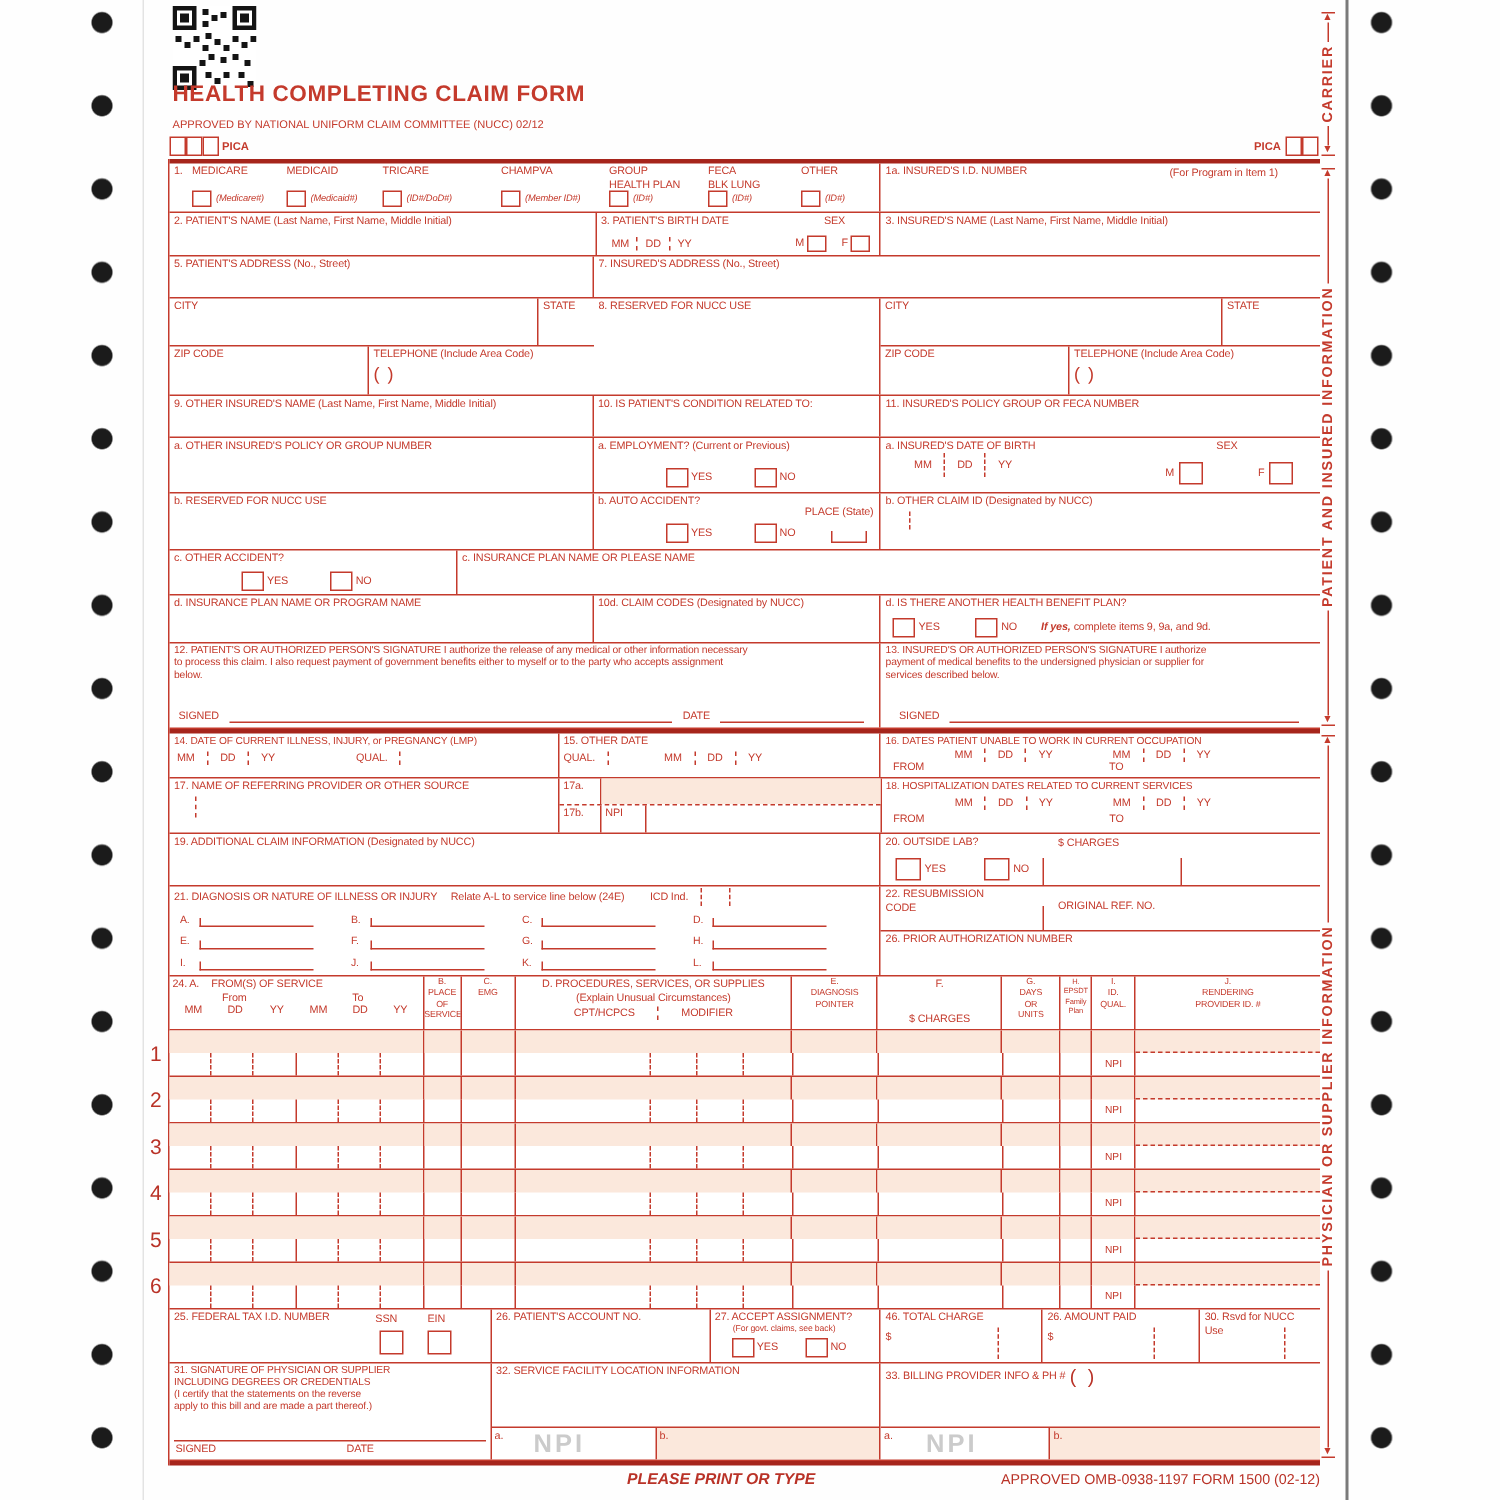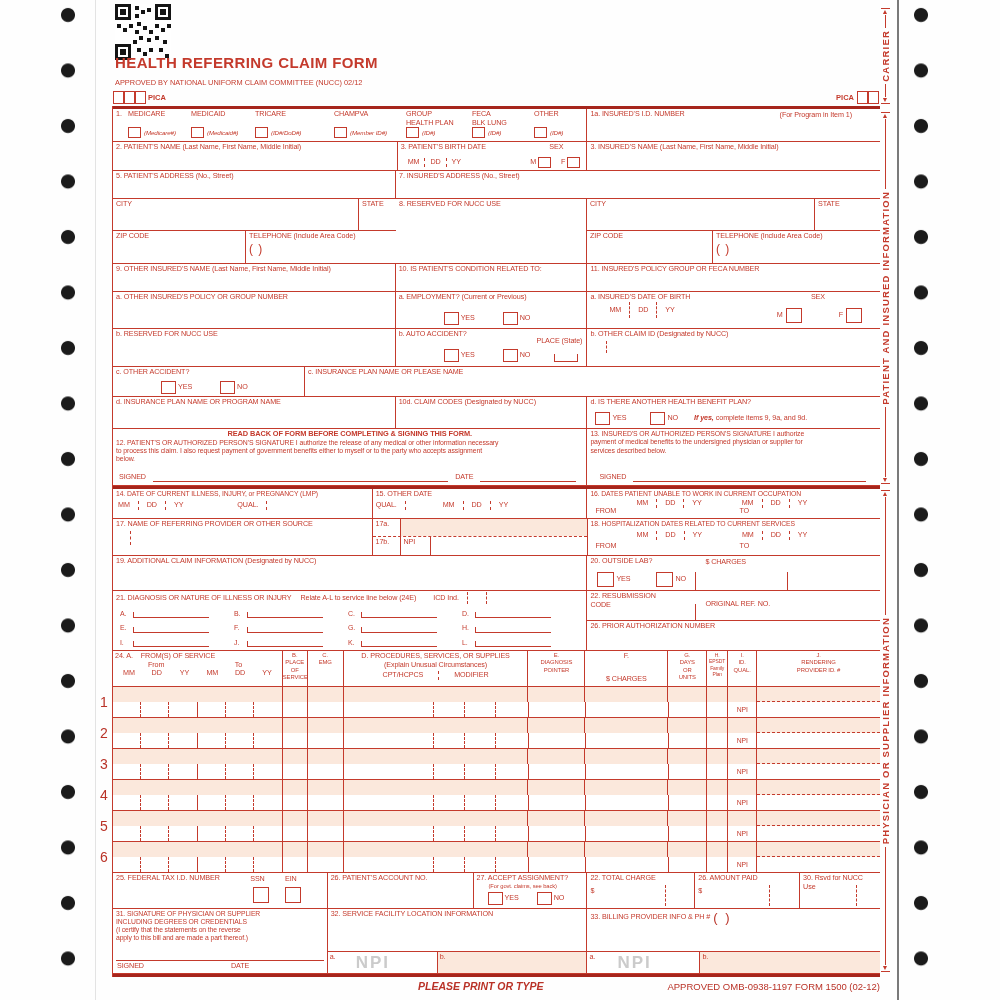--- a/index.html
+++ b/index.html
@@ -94,21 +94,21 @@
           <rect x="48" y="36" width="4" height="4"></rect>
           <rect x="22" y="44" width="4" height="4"></rect>
           <rect x="28" y="48" width="4" height="4"></rect>
           <rect x="34" y="44" width="4" height="4"></rect>
           <rect x="44" y="44" width="4" height="4"></rect>
           <rect x="50" y="50" width="4" height="4"></rect>
         </g>
       </svg>
   </div>
 
-  <div class="abs bold" style="left:115px;top:54px;font-size:15px;letter-spacing:0.4px">HEALTH REFERRING CLAIM FORM</div>
+  <div class="abs bold" style="left:115px;top:54px;font-size:15px;letter-spacing:0.4px">HEALTH COMPLETING CLAIM FORM</div>
   <div class="abs" style="left:115px;top:78px;font-size:7.4px">APPROVED BY NATIONAL UNIFORM CLAIM COMMITTEE (NUCC) 02/12</div>
 
   <div class="abs" style="left:113px;top:90px;width:766px;height:15px;display:flex;justify-content:space-between;align-items:center">
     <span class="fr" style="gap:0">
       <span class="cb" style="width:11px;height:13px"></span>
         <span class="cb" style="width:11px;height:13px"></span>
         <span class="cb" style="width:11px;height:13px"></span>
       <span class="bold" style="font-size:7.5px;margin-left:2px">PICA</span>
     </span>
     <span class="fr" style="gap:0">
@@ -313,21 +313,20 @@
           <span class="cb" style="width:15px;height:13px"></span>
             <span>NO</span>
           <span class="bold it" style="margin-left:14px">If yes,</span>
           <span>complete items 9, 9a, and 9d.</span>
         </div>
       </div>
     </div>
 
     <div class="row" style="height:57px">
       <div class="c" style="width:475px">
-        <div class="bold" style="text-align:center;font-size:7.4px">READ BACK OF FORM BEFORE COMPLETING &amp; SIGNING THIS FORM.</div>
         <div class="pre" style="font-size:6.9px">12. PATIENT'S OR AUTHORIZED PERSON'S SIGNATURE  I authorize the release of any medical or other information necessary
 to process this claim. I also request payment of government benefits either to myself or to the party who accepts assignment
 below.</div>
         <div class="abs fr" style="left:6px;right:6px;bottom:3px">
           <span>SIGNED</span>
             <span class="sigline"></span>
           <span>DATE</span>
             <span class="sigline" style="max-width:96px"></span>
         </div>
       </div>
@@ -815,21 +814,21 @@
         <span>27. ACCEPT ASSIGNMENT?</span>
         <div class="tiny" style="margin-left:12px">(For govt. claims, see back)</div>
         <div class="abs fr" style="left:14px;bottom:3px;gap:2px">
             <span class="cb" style="width:15px;height:13px"></span>
             <span>YES</span>
             <span style="width:14px"></span>
             <span class="cb" style="width:15px;height:13px"></span>
             <span>NO</span>
           </div>
       </div>
-      <div class="c" style="width:108px"><span>22. TOTAL CHARGE</span><div style="margin-top:4px">$</div><span class="vdd" style="left:78px;top:12px;bottom:2px"></span></div>
+      <div class="c" style="width:108px"><span>46. TOTAL CHARGE</span><div style="margin-top:4px">$</div><span class="vdd" style="left:78px;top:12px;bottom:2px"></span></div>
       <div class="c" style="width:105px"><span>26. AMOUNT PAID</span><div style="margin-top:4px">$</div><span class="vdd" style="left:74px;top:12px;bottom:2px"></span></div>
       <div class="c nr" style="width:80px"><span>30. Rsvd for NUCC Use</span><span class="vdd" style="left:56px;top:12px;bottom:2px"></span></div>
     </div>
 
     <div class="row" style="height:65px">
       <div class="c" style="width:215px">
         <div class="pre" style="font-size:6.8px">31. SIGNATURE OF PHYSICIAN OR SUPPLIER
 INCLUDING DEGREES OR CREDENTIALS
 (I certify that the statements on the reverse
 apply to this bill and are made a part thereof.)</div>

